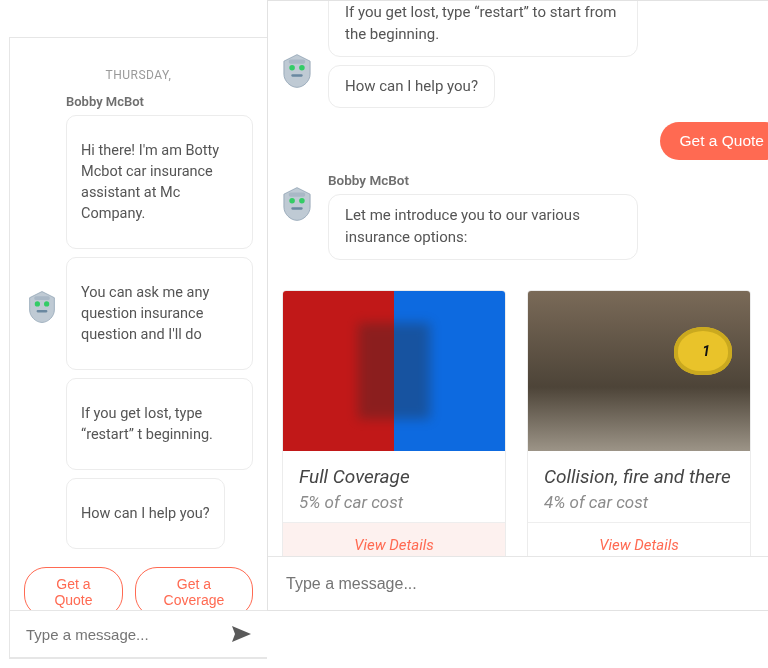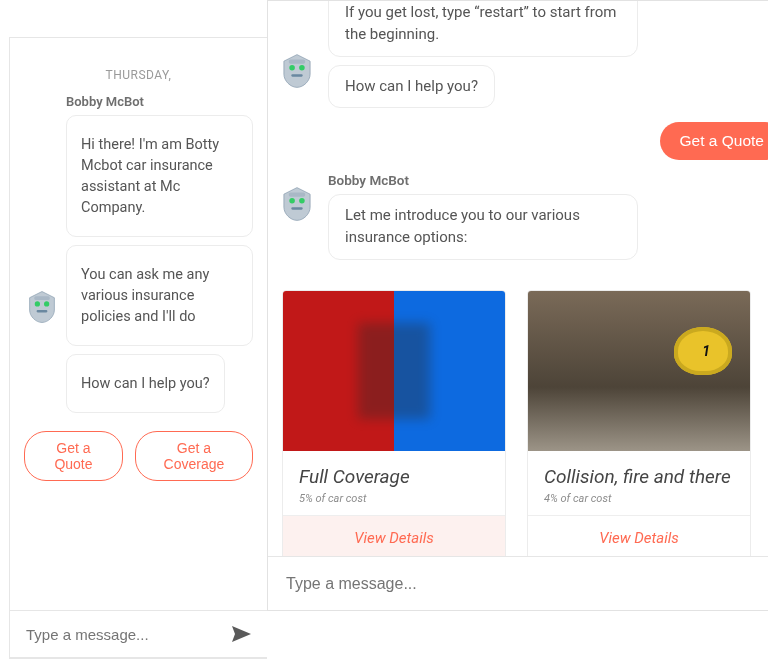--- a/index.html
+++ b/index.html
@@ -4,21 +4,21 @@
 <style>
   html,body{margin:0;padding:0;font-family:-apple-system,BlinkMacSystemFont,"Segoe UI",Roboto,Arial,sans-serif;background:#fff;color:#4a4a4a;font-size:14px;}
   *{box-sizing:border-box;}
   .stage{position:relative;width:768px;height:668px;overflow:hidden;}
 
   
   .back-panel{position:absolute;left:9px;top:37px;width:258px;height:622px;background:#fff;border:1px solid #e6e6e6;border-right:none;padding:12px 14px 0 14px;}
   .date-row{text-align:center;color:#9a9a9a;font-size:12px;letter-spacing:.5px;margin:18px 0 12px 0;}
   .bot-name{color:#6e6e6e;font-size:13px;font-weight:600;margin:4px 0 6px 42px;}
   .msg-col{margin-left:42px;}
-  .bubble{background:#fff;border:1px solid #ececec;border-radius:10px;padding:18px 14px;font-size:14.5px;color:#555;line-height:1.45;margin-bottom:8px;max-width:230px;}
+  .bubble{background:#fff;border:1px solid #ececec;border-radius:10px;padding:24px 14px;font-size:14.5px;color:#555;line-height:1.45;margin-bottom:8px;max-width:230px;}
   .avatar-bot{position:absolute;width:32px;height:34px;left:16px;}
   .avatar-bot svg{width:32px;height:34px;}
   .quick-row{display:flex;gap:12px;margin-top:10px;}
   .pill{border:1.5px solid #ff6a52;color:#ff6a52;background:#fff;border-radius:22px;padding:8px 16px;font-size:14px;cursor:pointer;}
   .back-input{position:absolute;left:9px;bottom:10px;width:258px;height:48px;border:1px solid #e6e6e6;border-right:none;display:flex;align-items:center;padding:0 14px;background:#fff;}
   .type-msg{flex:1;border:none;outline:none;font-size:15px;color:#8b5cf6;}
   .send-ico svg{width:24px;height:24px;display:block;}
 
   
   .front-panel{position:absolute;left:267px;top:0;width:598px;height:611px;background:#fff;border:1px solid #e2e2e2;display:flex;flex-direction:column;}
@@ -36,21 +36,21 @@
 
   .user-row{display:flex;justify-content:flex-end;align-items:center;gap:10px;margin:4px 14px 12px 0;}
   .user-btn{background:#ff6a52;color:#fff;border:none;border-radius:22px;padding:10px 20px;font-size:15.5px;cursor:pointer;}
   .user-av{width:38px;height:38px;border-radius:50%;overflow:hidden;flex:0 0 38px;}
 
   .cards{display:flex;gap:21px;margin-top:20px;margin-right:8px;font-style:italic;}
   .card{width:224px;border:1px solid #ececec;border-radius:4px;overflow:hidden;background:#fff;display:flex;flex-direction:column;}
   .card-img{height:160px;width:100%;}
   .card-body{padding:14px 16px 10px 16px;}
   .card-title{font-size:19px;color:#454545;margin:0 0 4px 0;}
-  .card-sub{font-size:11px;color:#8c8c8c;}
+  .card-sub{font-size:17px;color:#8c8c8c;}
   .card-btn{border-top:1px solid #eee;text-align:center;padding:13px 8px;color:#ff6a52;font-size:15px;cursor:pointer;}
   .card-btn.hl{background:#fdf1ef;}
 
   .front-input{height:54px;border-top:1px solid #e6e6e6;display:flex;align-items:center;padding:0 16px;background:#fff;}
   .front-input .type-msg{font-size:16px;}
 
   
   .img-cars{background:
     linear-gradient(90deg,#c11818 0 50%,#0d6ae0 50% 100%);
     position:relative;}
@@ -65,21 +65,22 @@
 <body>
 
 <div class="stage">
 
   <div class="back-panel">
     <div class="date-row">THURSDAY,</div>
     <div class="bot-name">Bobby McBot</div>
 
     <div class="msg-col">
       <div class="bubble">Hi there! I'm am Botty Mcbot car insurance assistant at Mc Company.</div>
-      <div class="bubble">You can ask me any various insurance policies and I'll do</div>
+      <div class="bubble">You can ask me any question insurance question and I'll do</div>
+      <div class="bubble">If you get lost, type “restart” t beginning.</div>
       <div class="bubble" style="display:inline-block">How can I help you?</div>
     </div>
 
     <span class="avatar-bot" style="top:252px">
       <svg viewBox="0 0 40 44">
           <path d="M20 2 L36 10 V26 C36 34 28 42 20 42 C12 42 4 34 4 26 V10 Z" fill="#bfcad4" stroke="#8fa2b3" stroke-width="1"></path>
           <circle cx="14" cy="18" r="3.4" fill="#3c6"></circle>
           <circle cx="26" cy="18" r="3.4" fill="#3c6"></circle>
           <rect x="13" y="26" width="14" height="3" rx="1.4" fill="#6a88a0"></rect>
           <rect x="10" y="8" width="20" height="5" rx="2" fill="#a9b8c6"></rect>

